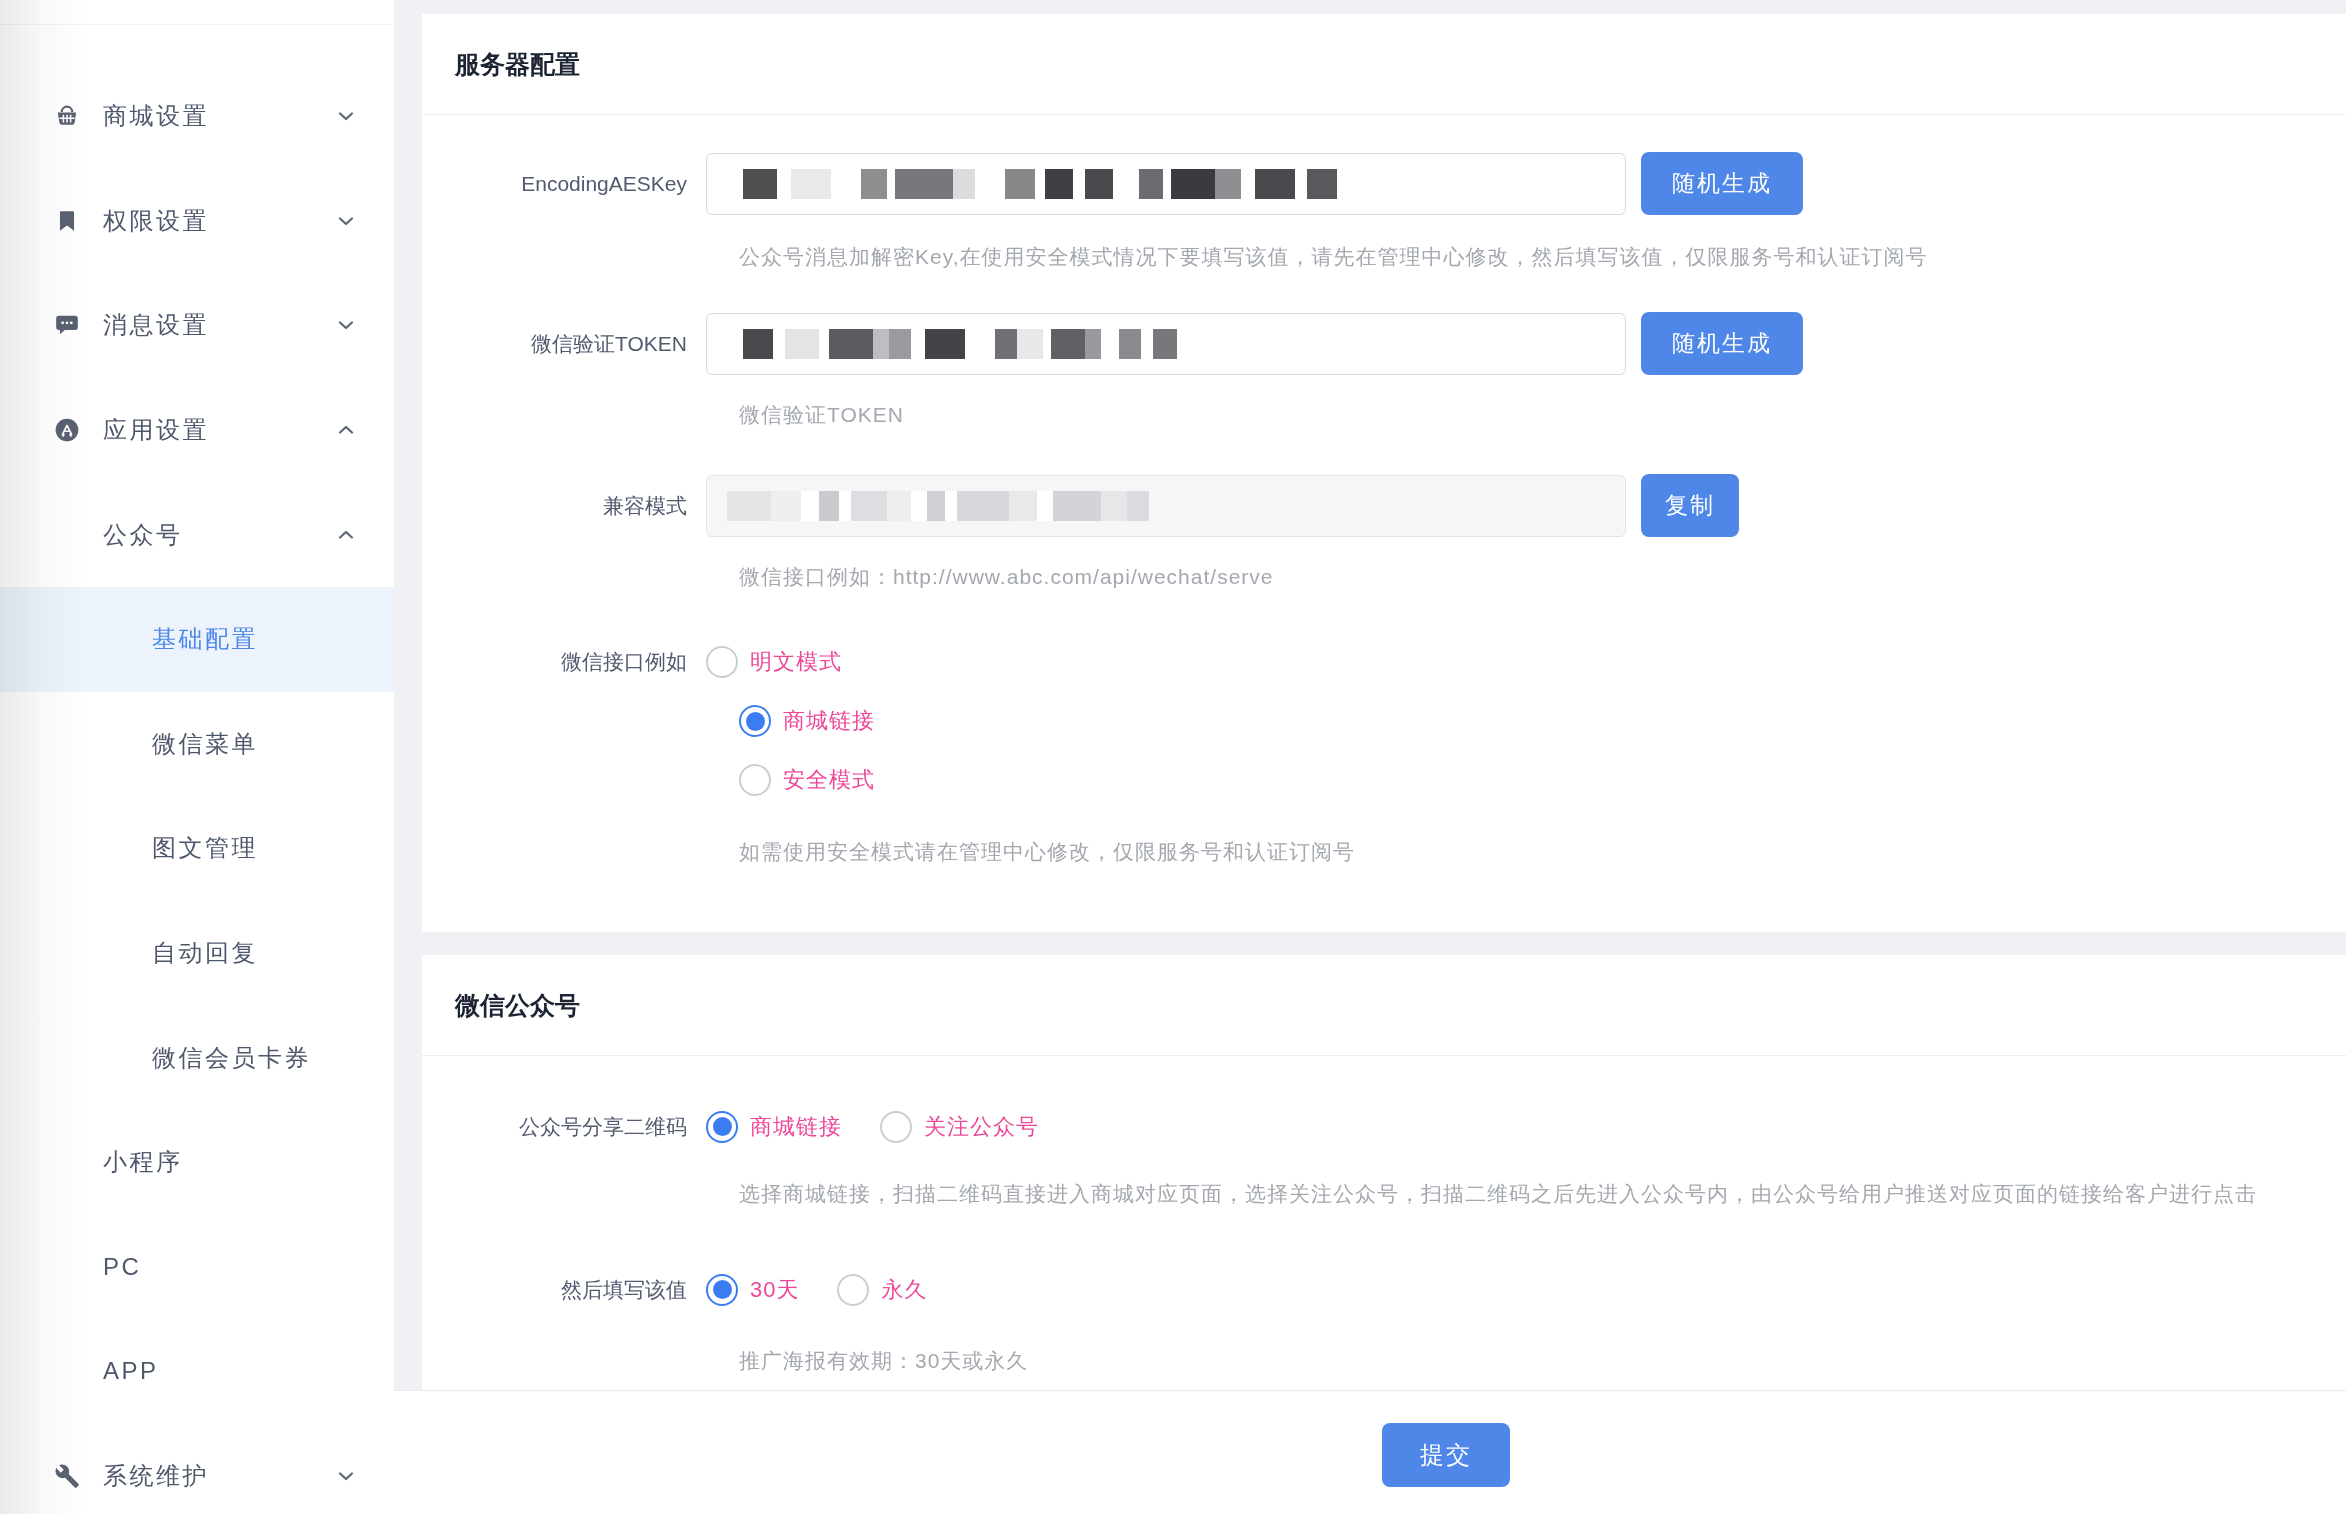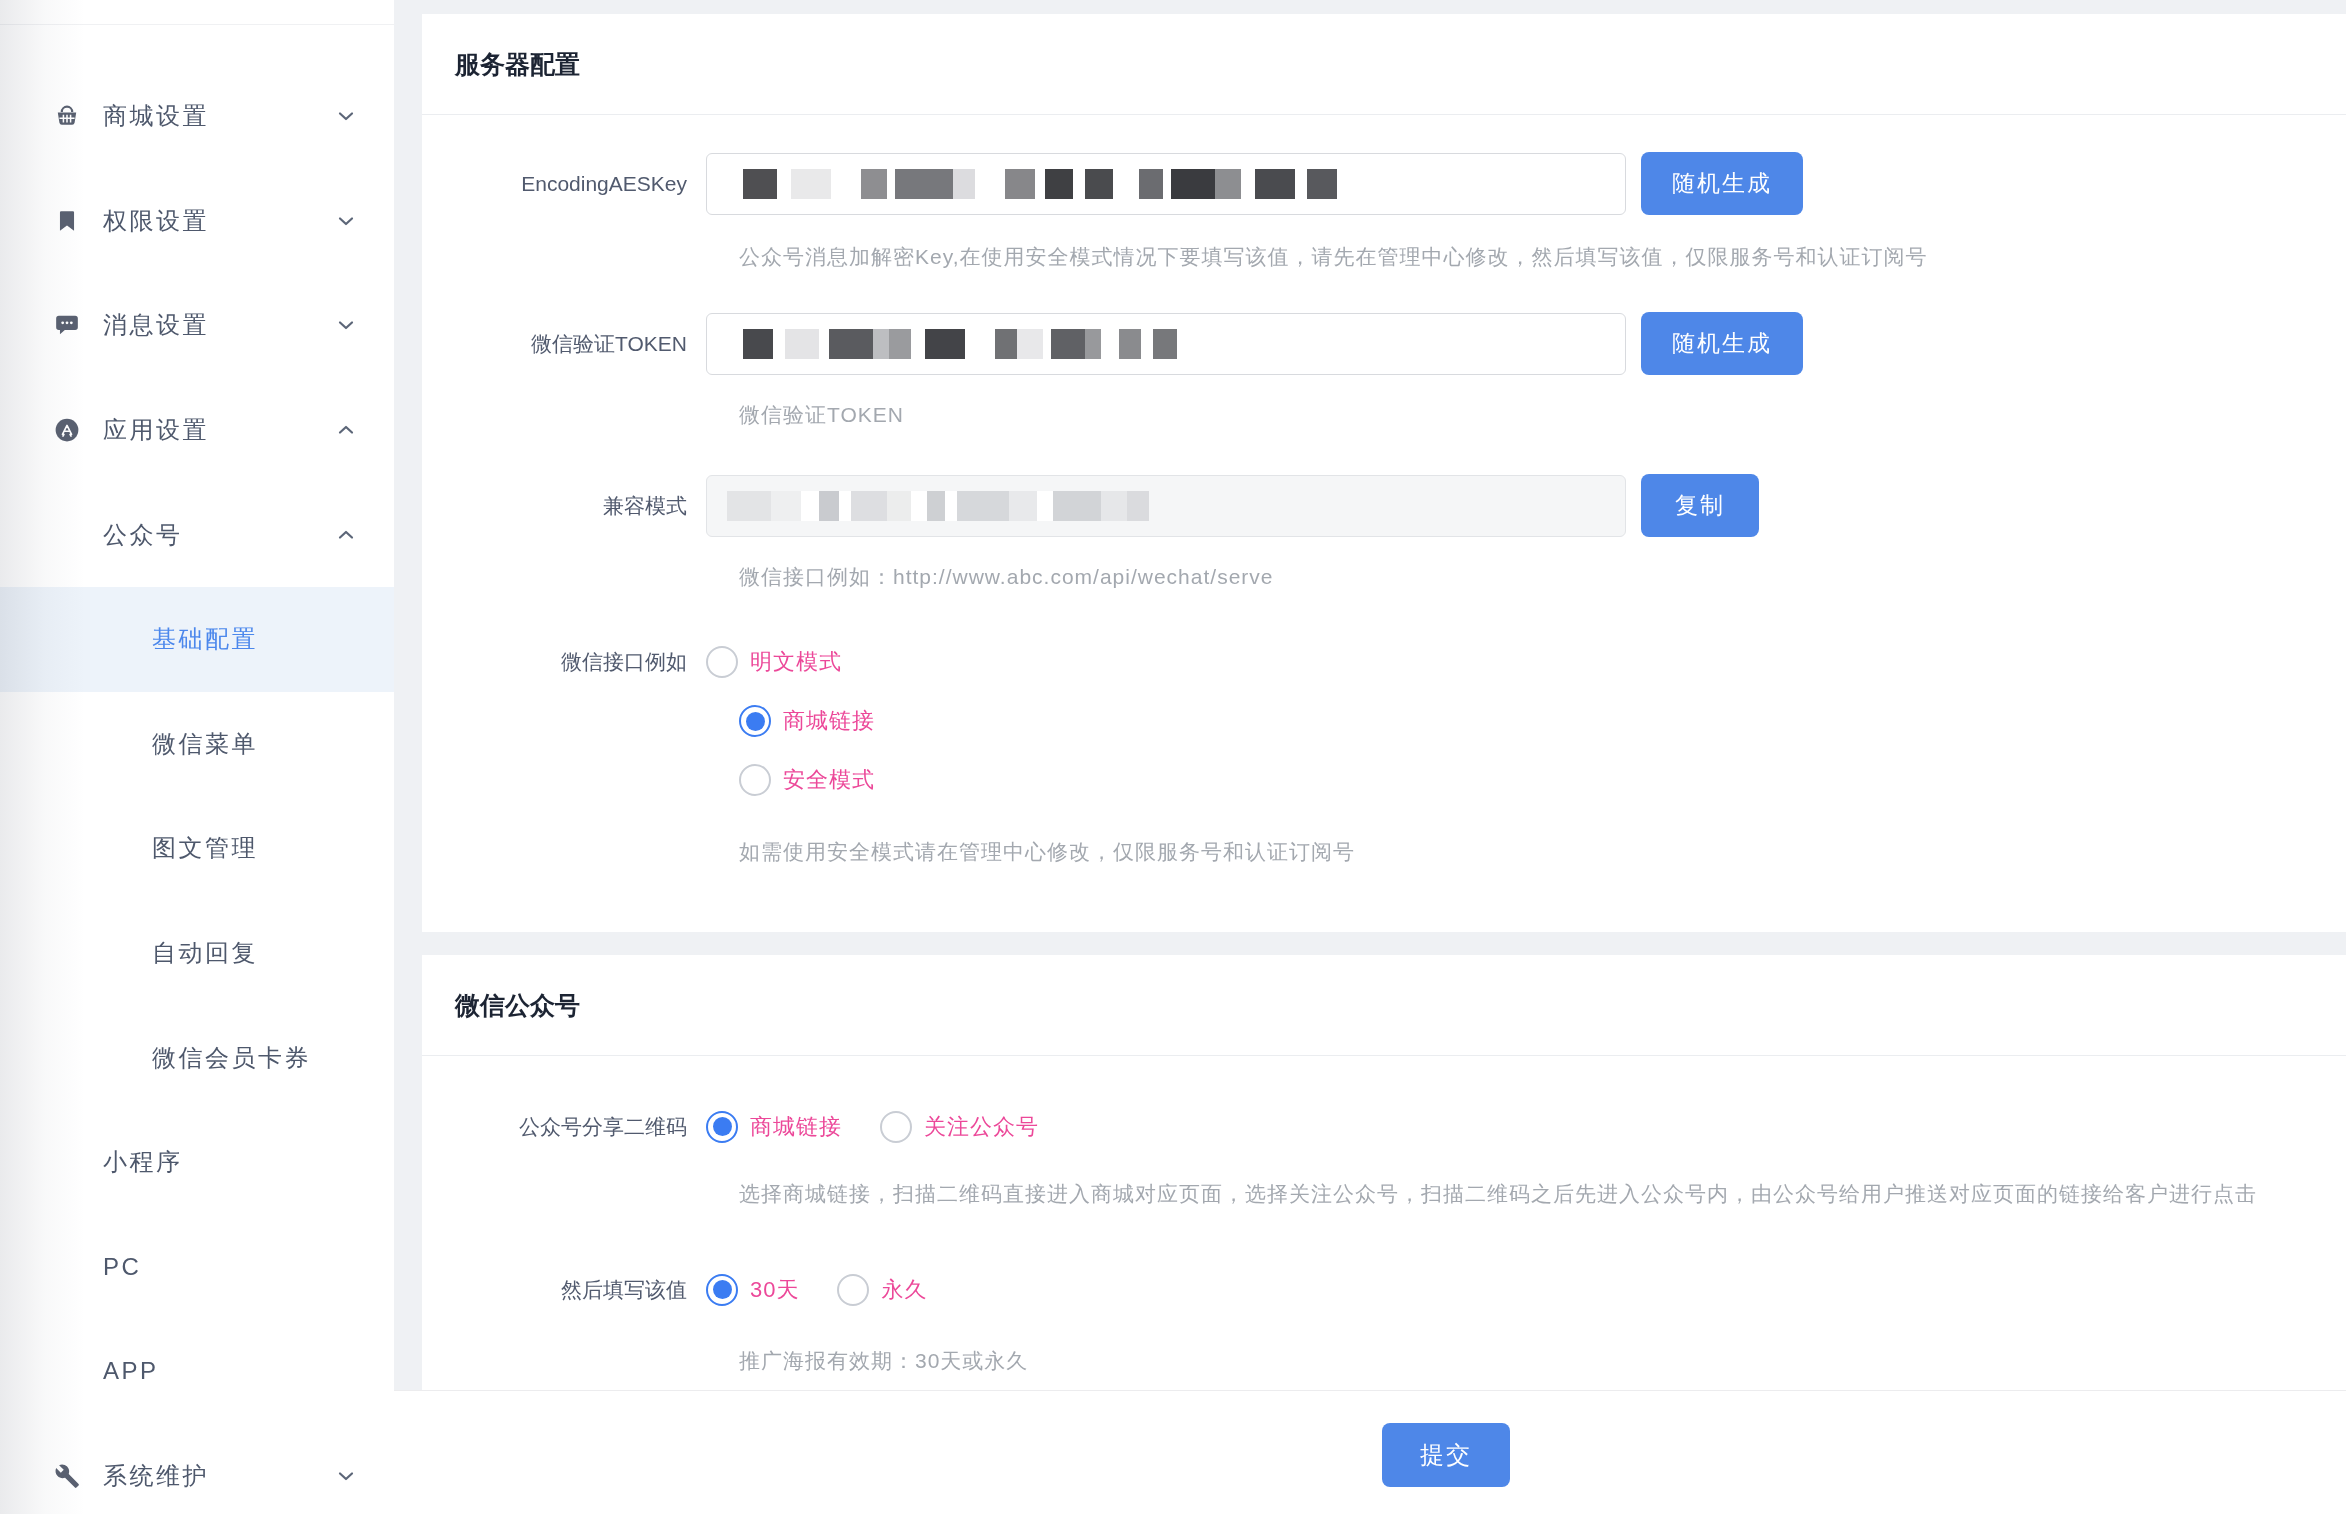--- a/index.html
+++ b/index.html
@@ -61,21 +61,21 @@
   .mosaic span { display:block; height:30px; flex:none; }
 
   .btn {
     margin-left:15px; height:63px; flex:none;
     background:#4e87e8; color:#ffffff; border:none; border-radius:8px;
     font-size:23px; letter-spacing:2px; cursor:pointer;
     display:flex; align-items:center; justify-content:center;
     font-family:inherit;
   }
   .btn.gen { width:162px; }
-  .btn.copy { width:118px; }
+  .btn.copy { width:98px; }
 
   .help {
     margin-left:284px; font-size:21px; color:#a3a8af;
     line-height:27px; white-space:nowrap; letter-spacing:1px;
   }
 
   .radio {
     width:32px; height:32px; flex:none; border-radius:50%;
     border:2px solid #c9cdd4; background:#fff; cursor:pointer;
   }

